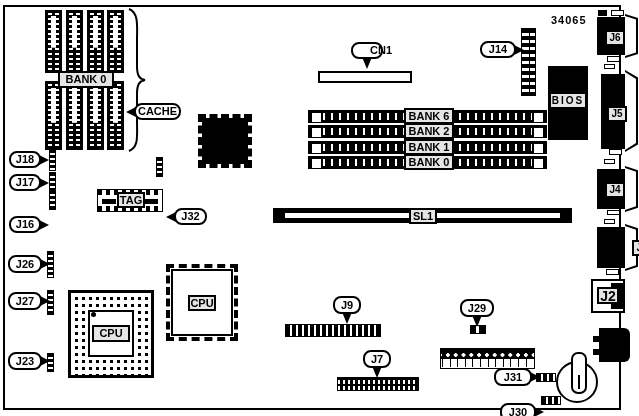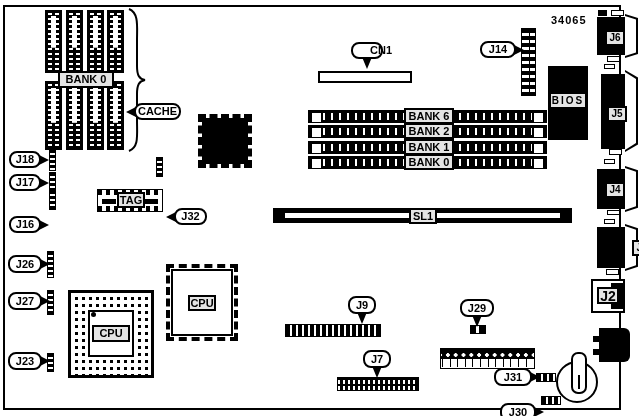--- a/index.html
+++ b/index.html
@@ -140,21 +140,21 @@
   <div class="pga" style="left:68px;top:290px;width:86px;height:88px;"></div>
   <div class="pga-in" style="left:88px;top:310px;width:46px;height:47px;"></div>
   <div style="left:91px;top:312px;width:5px;height:5px;background:#000;border-radius:50%;z-index:4;"></div>
   <div class="lab" style="left:92px;top:325px;width:38px;height:17px;">CPU</div>
 
   <div class="qfpw" style="left:166px;top:264px;width:72px;height:77px;">
     <div class="qfpw-in"></div>
   </div>
   <div class="lab" style="left:188px;top:295px;width:28px;height:16px;">CPU</div>
 
-  <div class="co d" style="left:333px;top:296px;width:28px;height:18px;margin-left:15px;">J9</div>
+  <div class="co d" style="left:333px;top:296px;width:28px;height:18px;">J9</div>
   <div style="left:285px;top:324px;width:96px;height:13px;border:1px solid #000;z-index:2;
               background:repeating-linear-gradient(90deg,#000 0 4px,#fff 4px 6px);"></div>
 
   <div class="co d" style="left:363px;top:350px;width:28px;height:18px;">J7</div>
   <div style="left:337px;top:377px;width:82px;height:14px;border:1px solid #000;background-color:#000;z-index:2;
               background-image:repeating-linear-gradient(90deg,#fff 0 2px,transparent 2px 5px),
                                repeating-linear-gradient(90deg,#fff 0 2px,transparent 2px 5px);
               background-size:100% 4px,100% 4px;background-position:0 2px,0 8px;background-repeat:no-repeat,no-repeat;"></div>
 
   <div class="co d" style="left:460px;top:299px;width:34px;height:18px;">J29</div>

